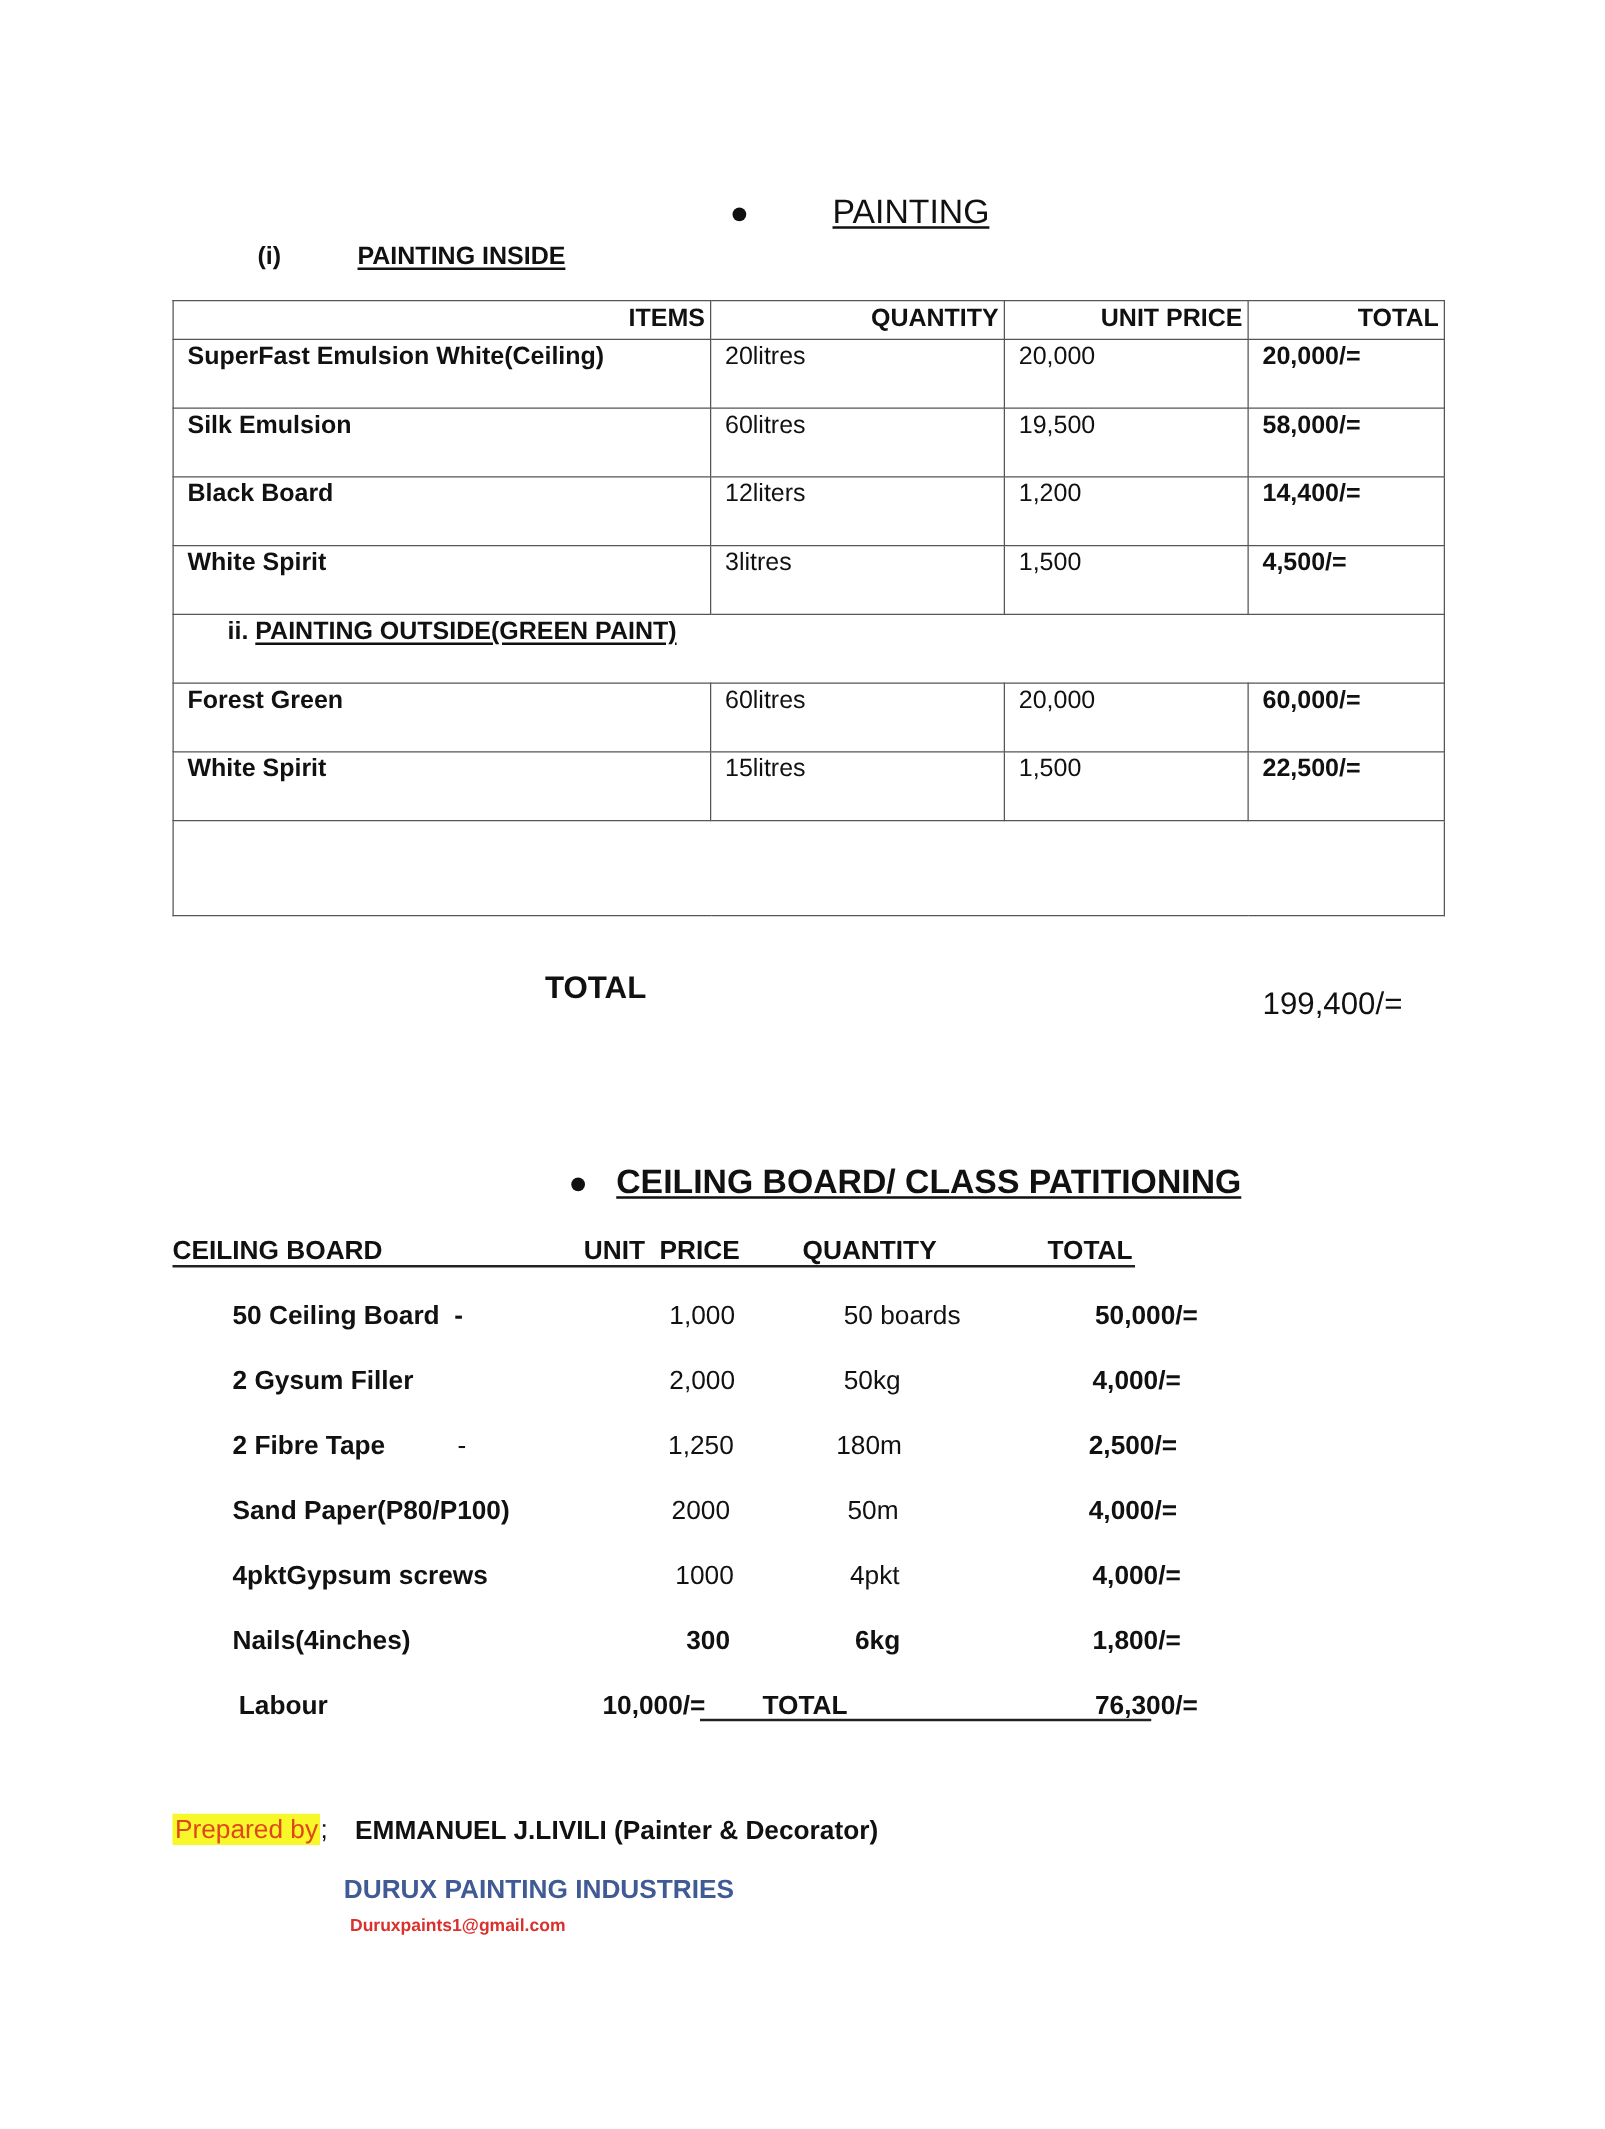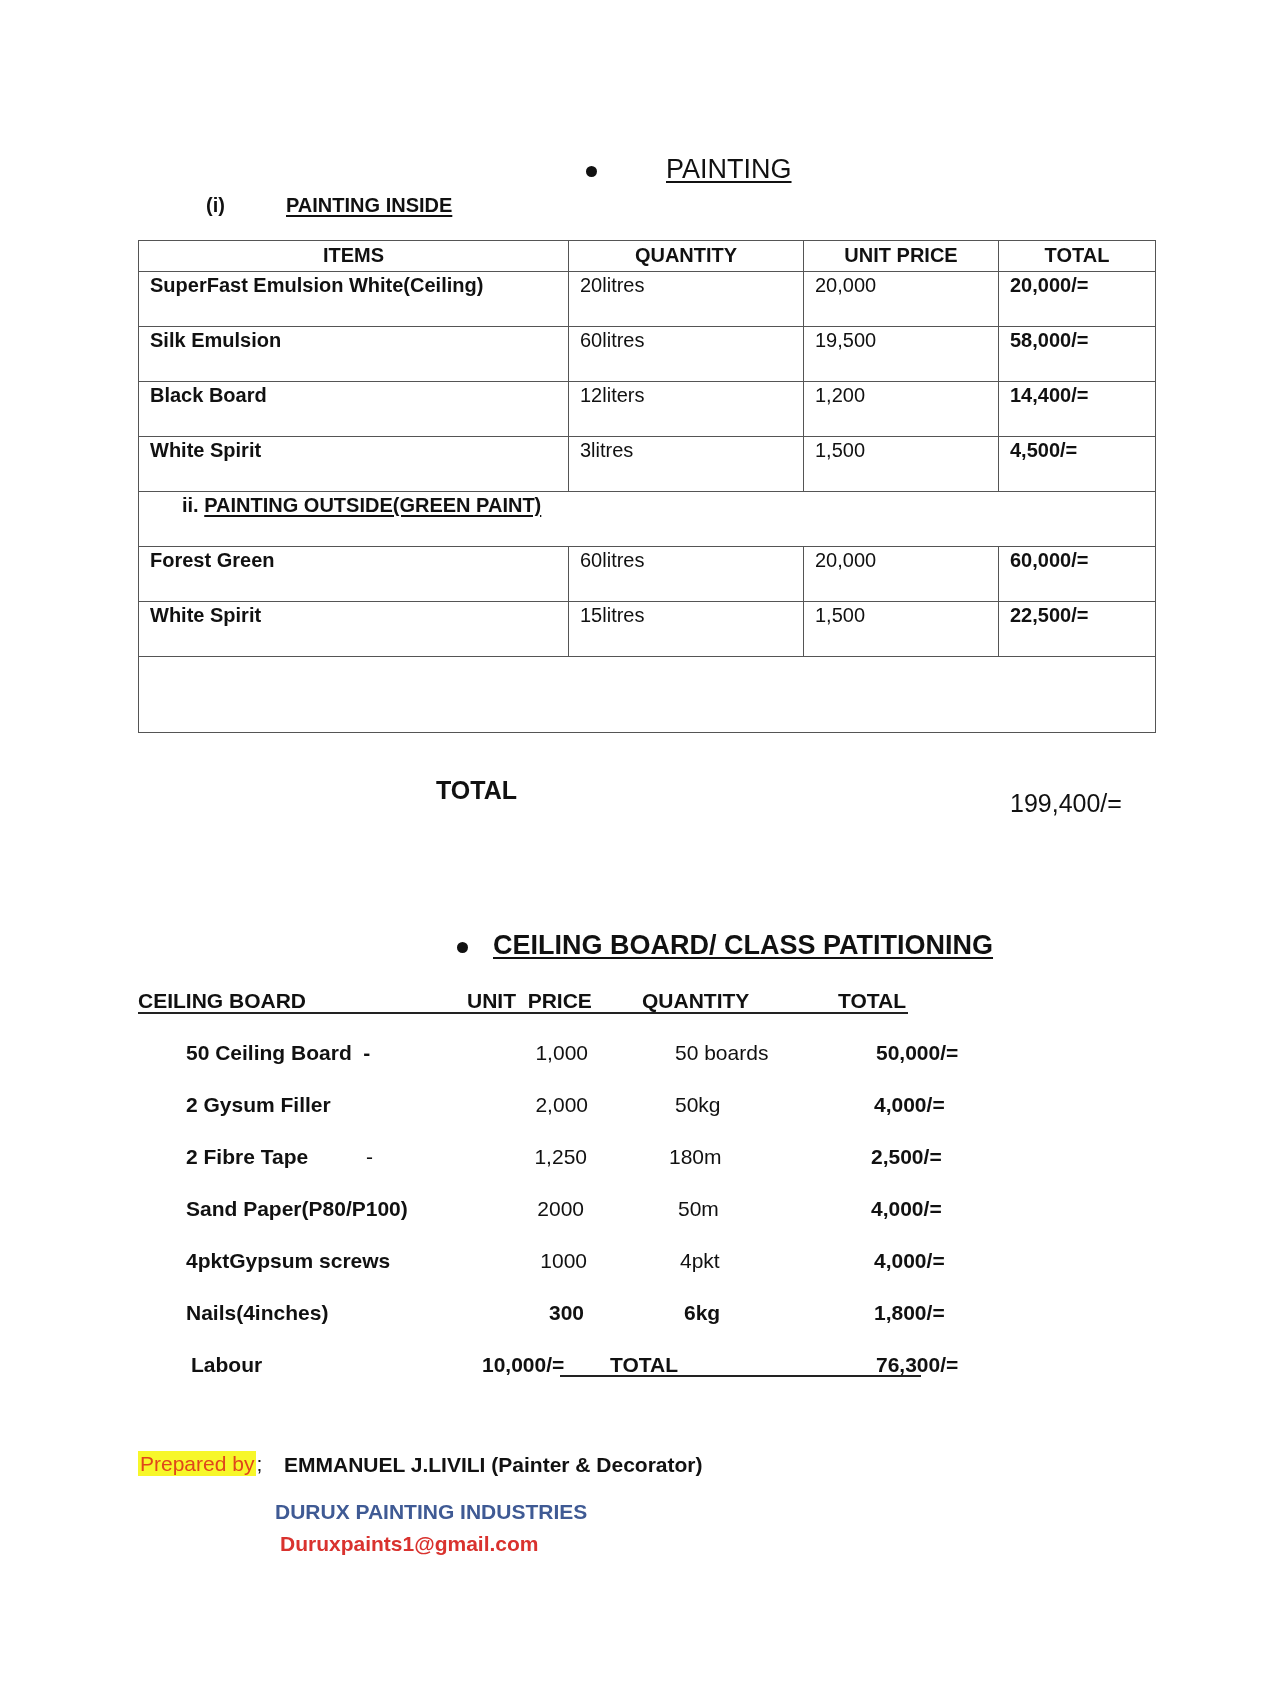--- a/index.html
+++ b/index.html
@@ -14,21 +14,21 @@
   #h-painting { left: 622px; top: 154px; font-size: 27px; font-weight: normal; margin-left: 44px; }
   #b-painting { left: 586px; top: 166px; }
   #sub-i { left: 206px; top: 194px; font-size: 20px; font-weight: bold; }
   #sub-inside { left: 286px; top: 194px; font-size: 20px; font-weight: bold; }
 
   
   table.pt { position: absolute; left: 138px; top: 240px; width: 1017px;
              border-collapse: collapse; table-layout: fixed; }
   table.pt td { border: 1.5px solid #555; vertical-align: top; padding: 2px 11px;
                 font-size: 20px; height: 55px; box-sizing: border-box; }
-  table.pt tr.hdr td { height: 31px; text-align: center; font-weight: bold; padding: 3px 4px 0; }
+  table.pt tr.hdr td { height: 31px; text-align: right; font-weight: bold; padding: 3px 4px 0; }
   table.pt td.item { font-weight: bold; }
   table.pt td.tot { font-weight: bold; }
   table.pt tr.sect td { padding-left: 43px; font-weight: bold; }
   table.pt tr.total td { height: 76px; vertical-align: bottom; padding-bottom: 2px; font-weight: bold; font-size: 25px; }
   .total-label { position: absolute; left: 436px; top: 776px; font-size: 25px; font-weight: bold; }
   .total-val { position: absolute; left: 1010px; top: 789px; font-size: 25px; font-weight: normal; }
 
   
   #b-ceiling { left: 457px; top: 942px; }
   #h-ceiling { left: 493px; top: 930px; font-size: 27px; font-weight: bold; }
@@ -40,21 +40,21 @@
   .c-qty { }
   .c-tot { font-weight: bold; }
   .labour-line { position: absolute; left: 560px; top: 1375px; width: 361px; height: 2px; background: #222; }
 
   
   #prep { left: 138px; top: 1452px; font-size: 21px; }
   #prep-hl { background: #f7f72a; color: #e0461b; padding: 1px 2px; }
   #prep-semi { color: #111; }
   #prep-name { left: 284px; top: 1453px; font-size: 21px; font-weight: bold; }
   #company { left: 275px; top: 1500px; font-size: 21px; font-weight: bold; color: #3f5a94; }
-  #email { left: 280px; top: 1532px; font-size: 21px; font-weight: bold; color: #d9322e; }
+  #email { left: 280px; top: 1532px; font-size: 14px; font-weight: bold; color: #d9322e; }
 </style>
 </head>
 <body>
 
 <span class="bullet" id="b-painting"></span>
 <span class="abs u" id="h-painting">PAINTING</span>
 <span class="abs" id="sub-i">(i)</span>
 <span class="abs u" id="sub-inside">PAINTING INSIDE</span>
 
 <table class="pt">

